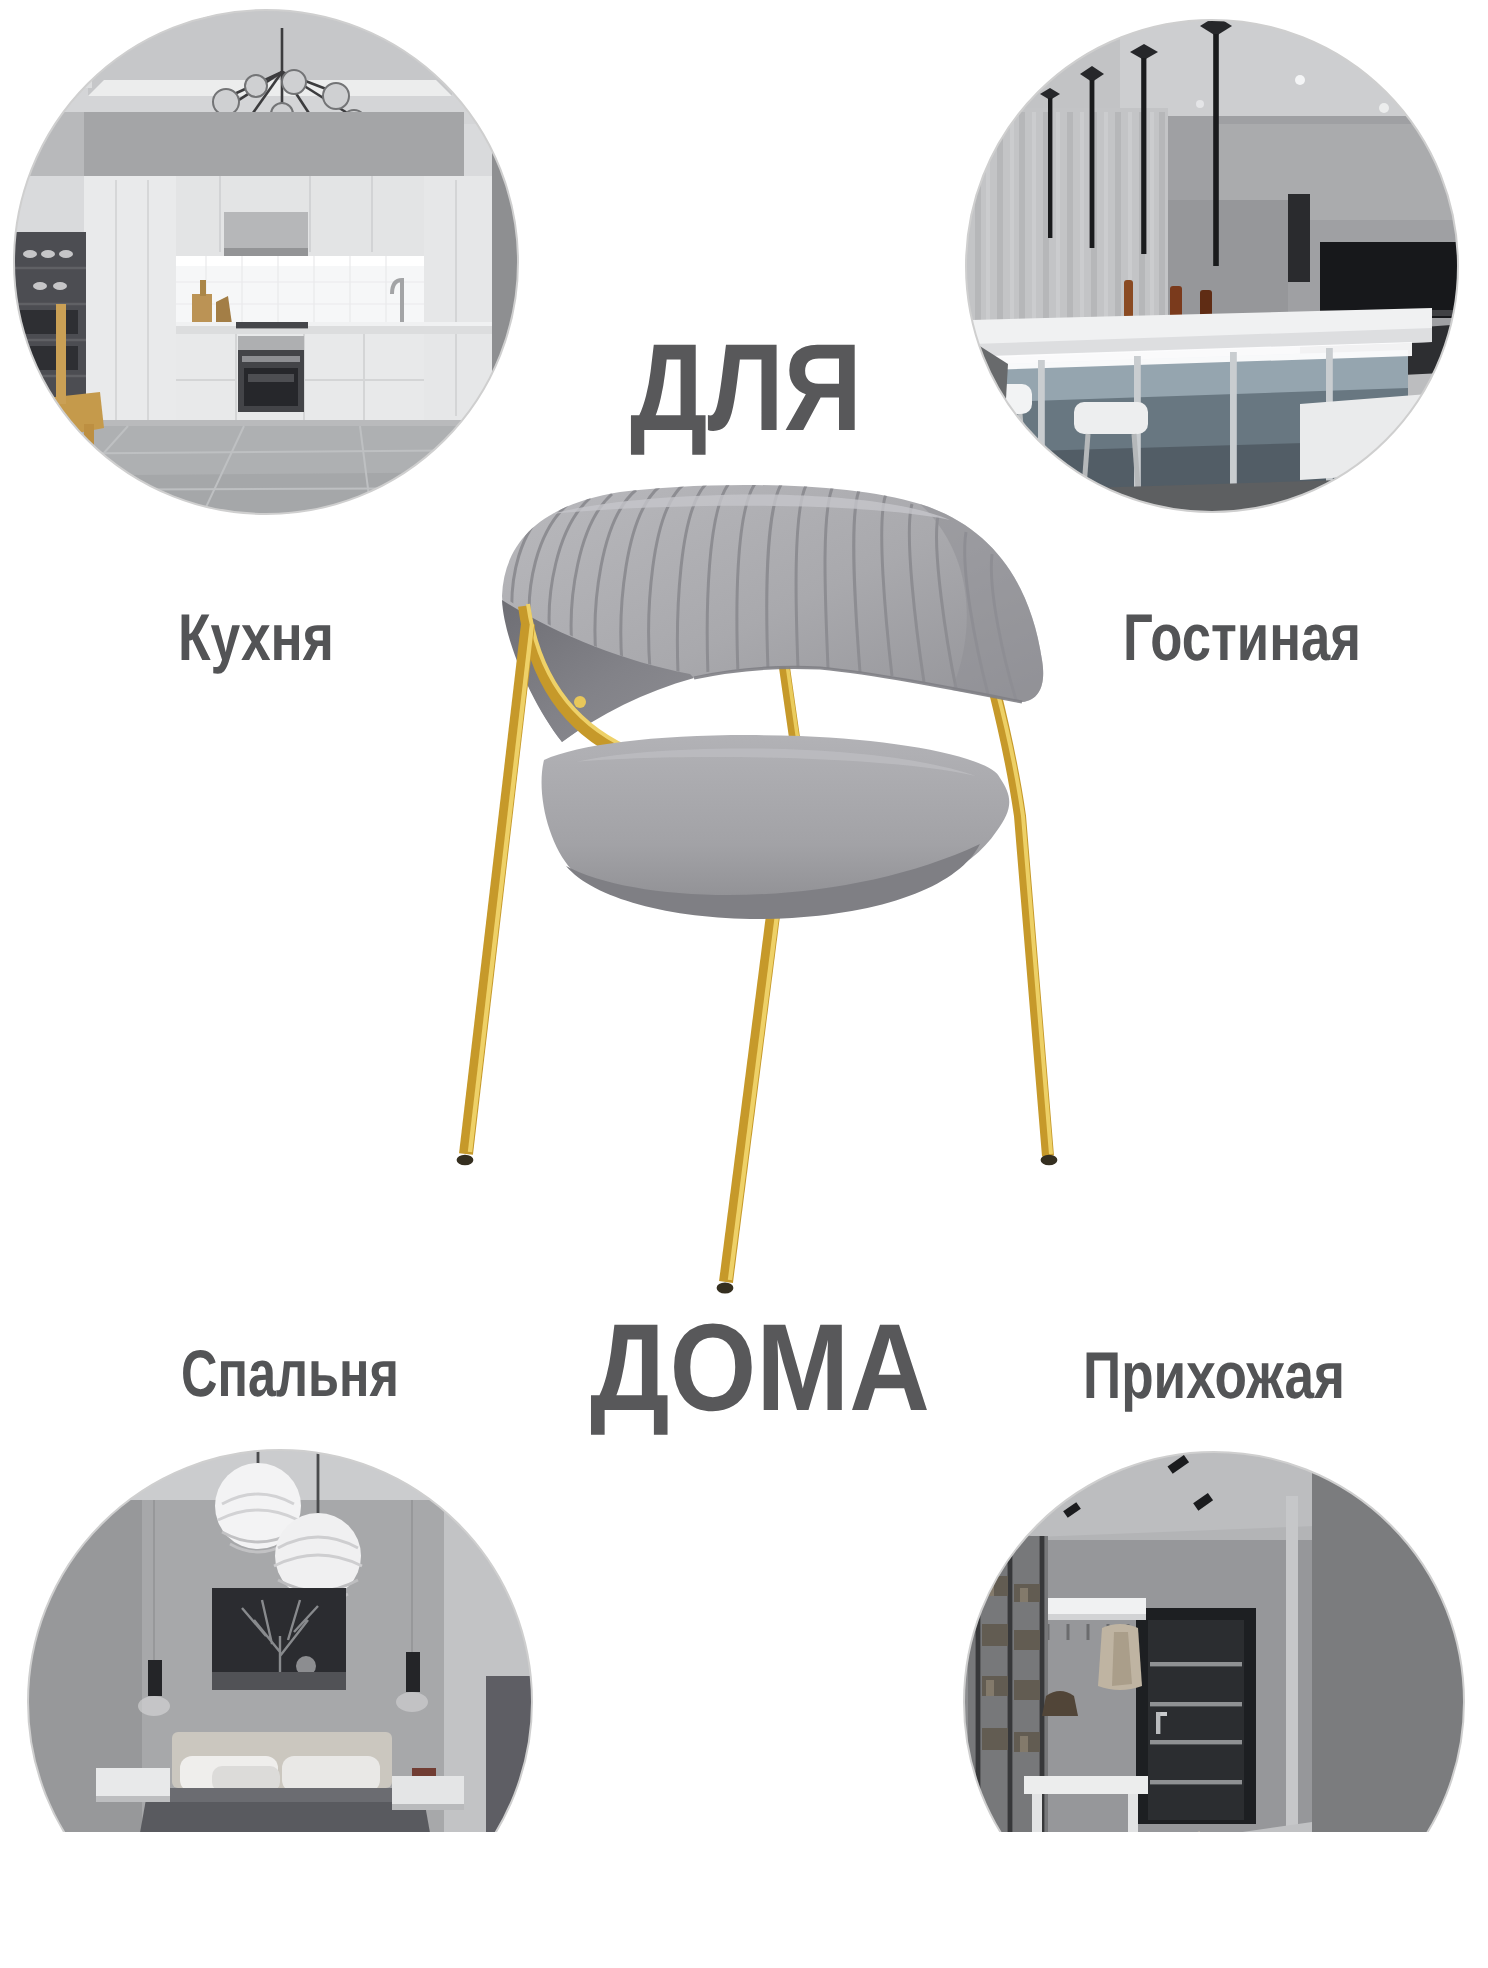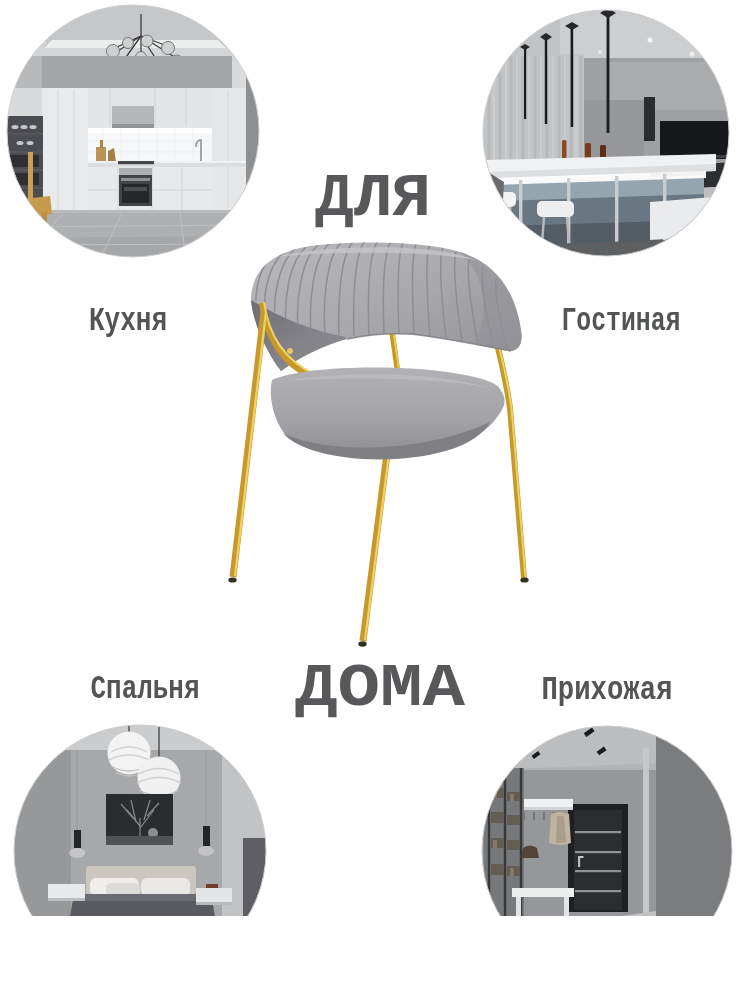--- a/index.html
+++ b/index.html
@@ -1,17 +1,17 @@
 <!DOCTYPE html>
 <html><head>
 <meta charset="utf-8">
 <style>
   html,body{margin:0;padding:0;background:#ffffff;}
   #page{position:relative;width:744px;height:916px;background:#ffffff;overflow:hidden;
-        font-family:Liberation Mono, monospace;}
+        font-family:Liberation Sans, sans-serif;}
   svg{position:absolute;left:0;top:0;}
 </style>
 </head>
 <body>
 <div id="page">
 <svg width="744" height="984" viewBox="0 0 744 984">
 <defs>
   <clipPath id="cTL">
           <circle cx="133" cy="131" r="126"></circle>
         </clipPath>

